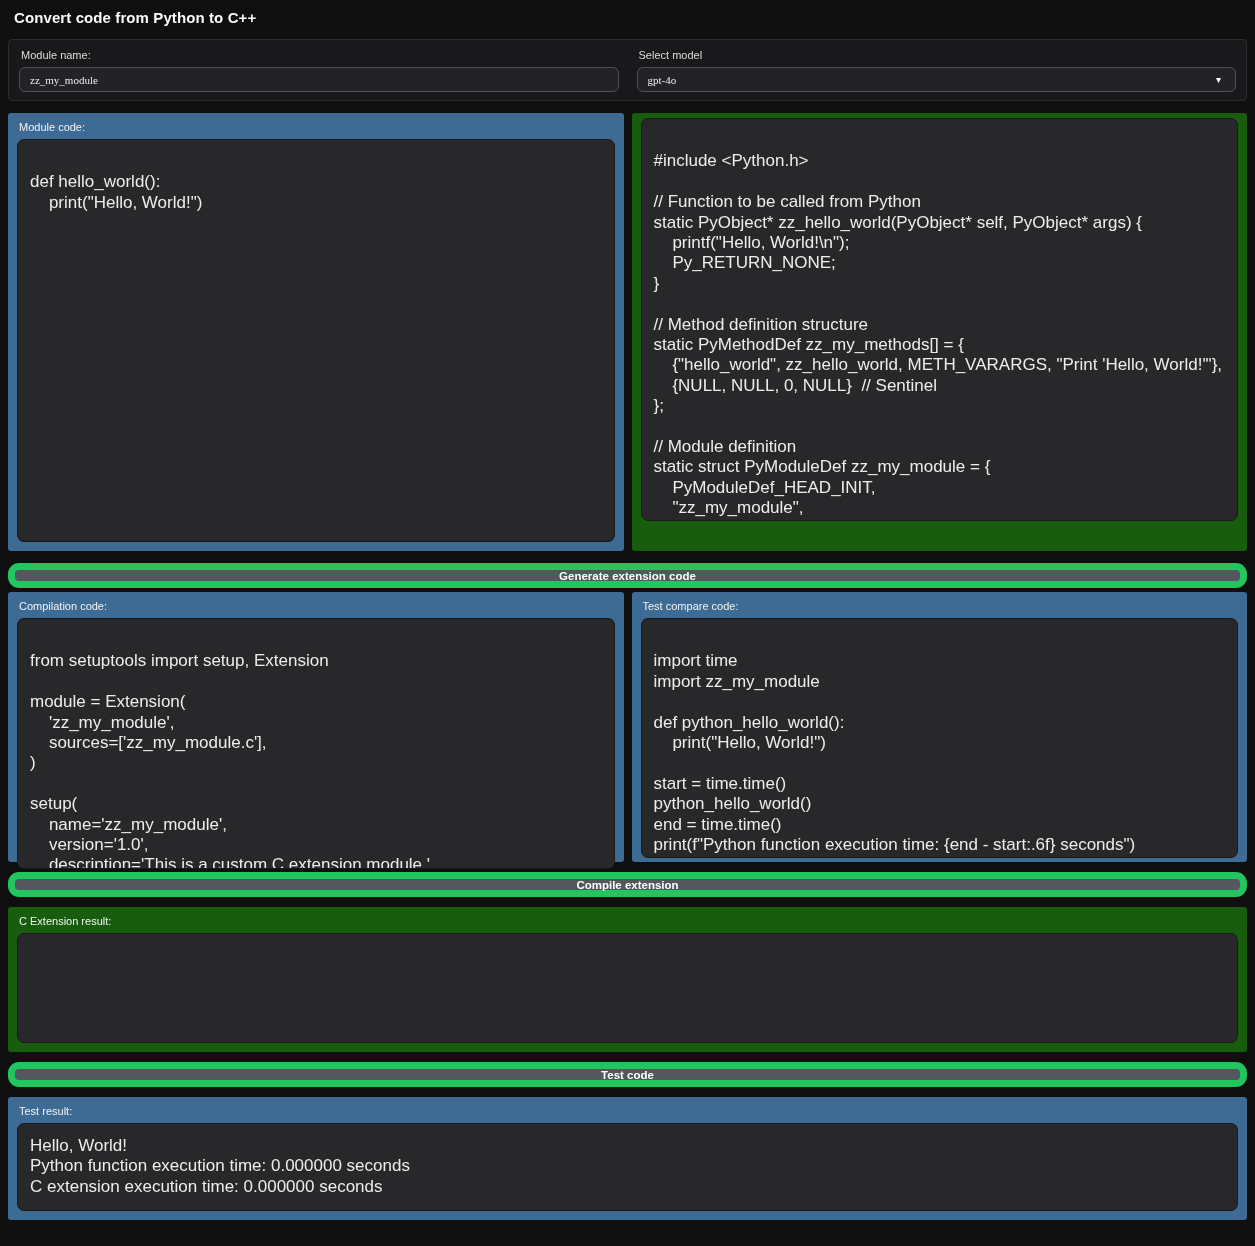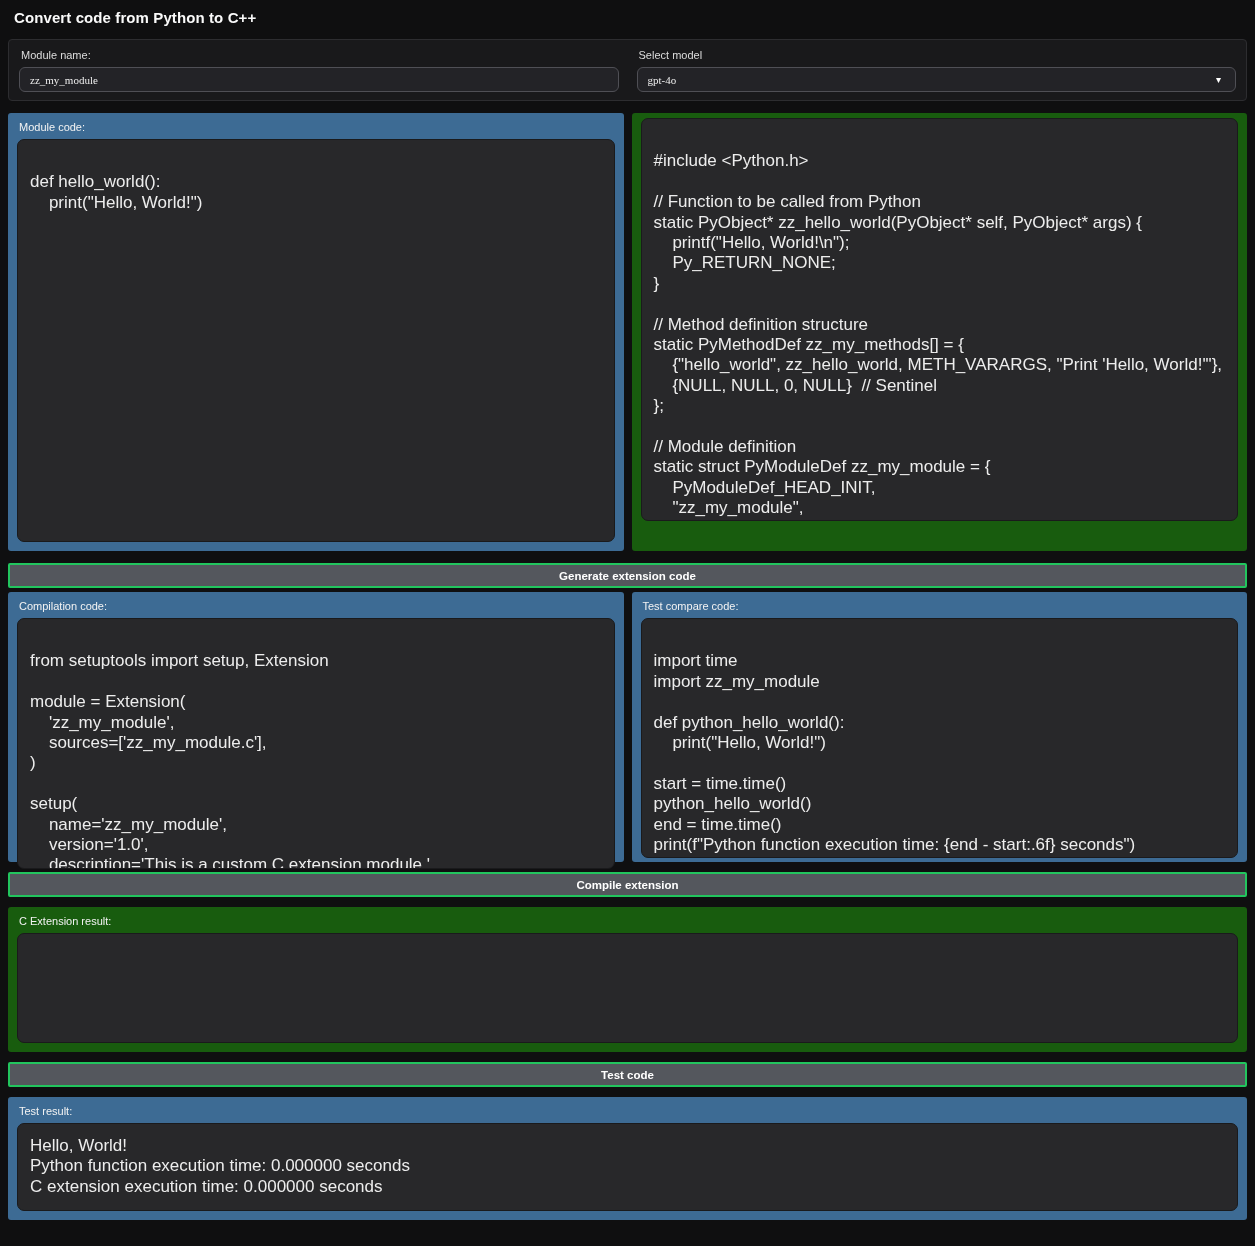--- a/index.html
+++ b/index.html
@@ -74,22 +74,22 @@
   .h-tres { height: 88px; }
   .row2 { height: 270px; }
   .row2 .panel { flex: 1; }
   
   .action-btn {
     display: block;
     width: 100%;
     height: 25px;
     margin-top: 12px;
     background: #54575d;
-    border: 2px solid #22c55e;
-    border-radius: 2px;
+    border: 7px solid #22c55e;
+    border-radius: 11px;
     color: #ffffff;
     font-weight: 700;
     font-size: 11.5px;
     font-family: "Liberation Sans", "DejaVu Sans", sans-serif;
     text-align: center;
     cursor: pointer;
   }
   .action-btn.tight { margin-top: 10px; }
   .mt10 { margin-top: 10px; }
 </style>

